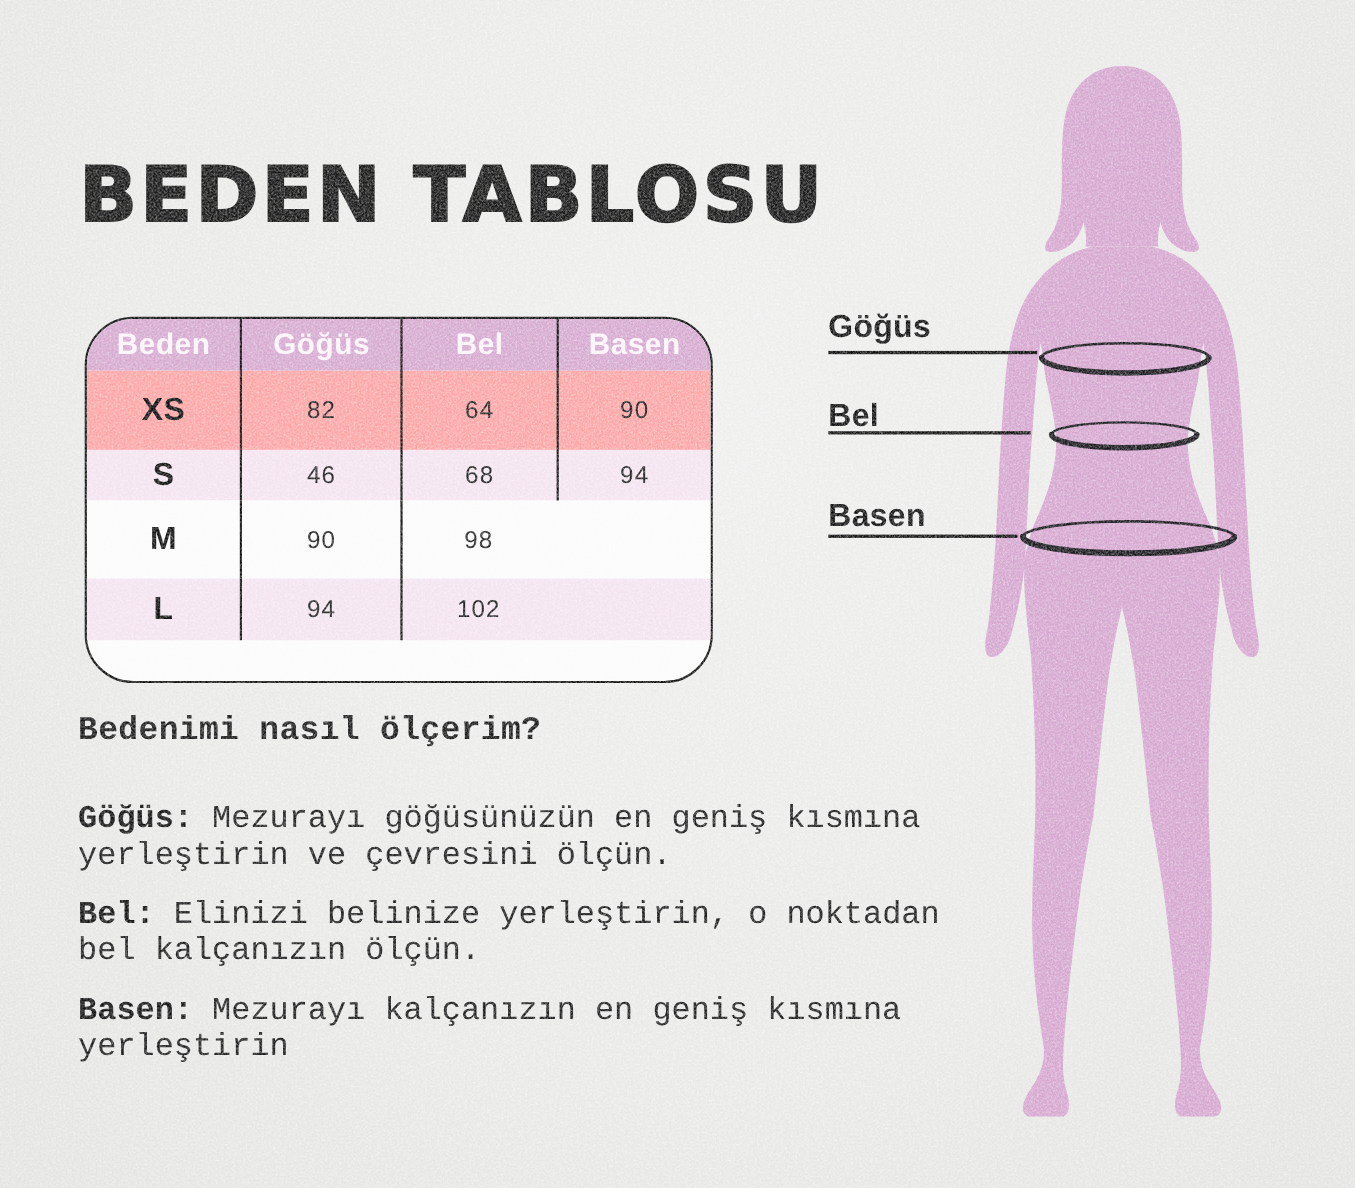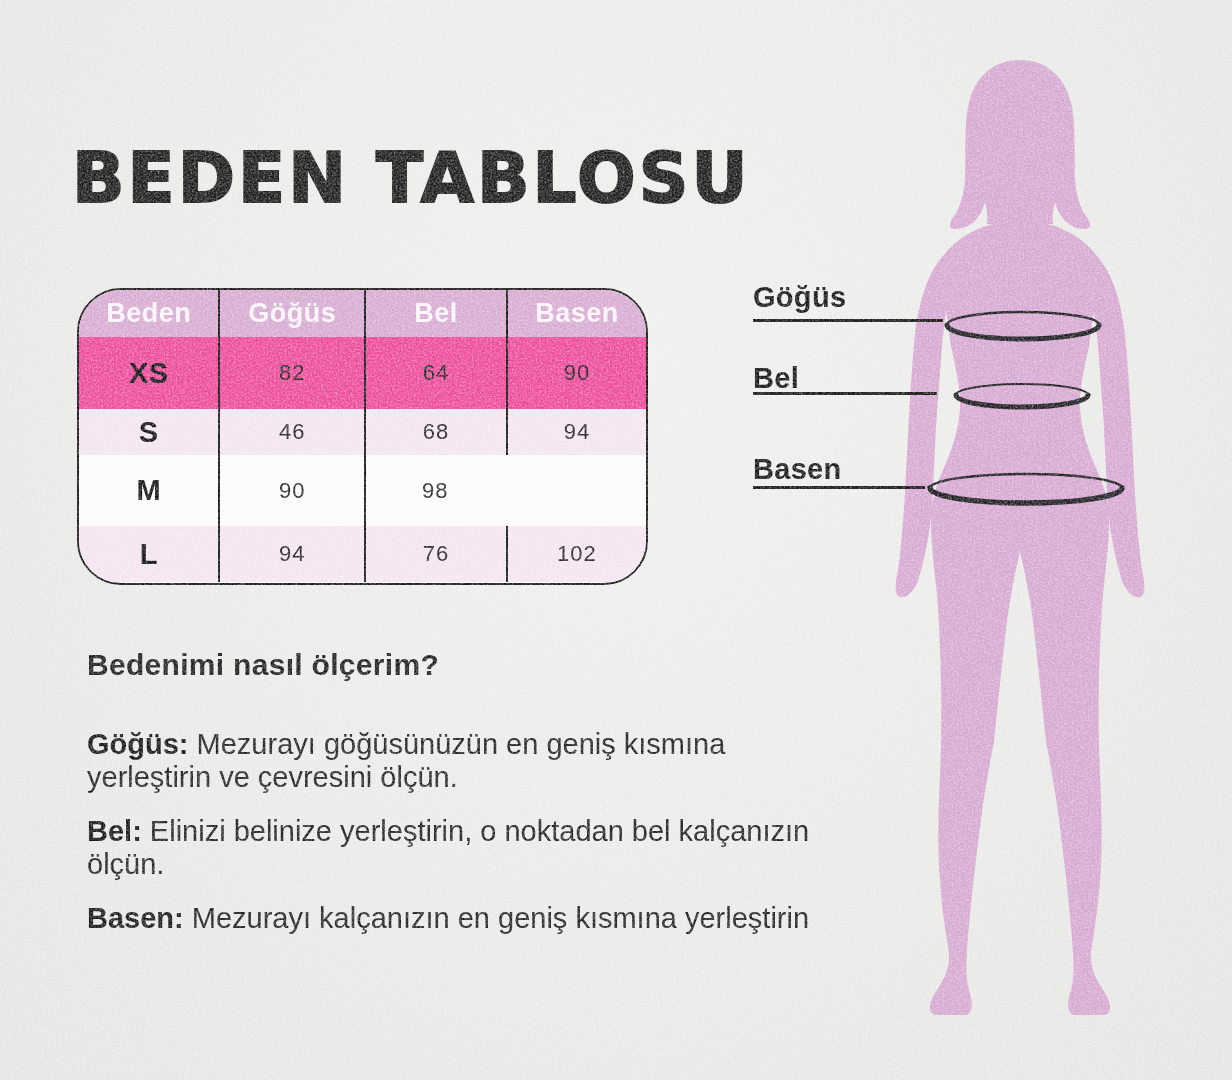--- a/index.html
+++ b/index.html
@@ -17,27 +17,27 @@
   .page-title{
     position:absolute; left:72px; top:144px; z-index:2;
     font-family:"DejaVu Sans", sans-serif;
     font-weight:bold; font-size:69px; line-height:1; letter-spacing:3px;
     color:#1a1a1a; -webkit-text-stroke:2px #1a1a1a; white-space:nowrap;
   }
 
   
   .size-table{
     position:absolute; left:77px; top:288px; z-index:2;
-    width:571px; height:297px;
+    width:571px; height:333px;
     border:2.5px solid #141414; border-radius:44px;
     overflow:hidden; background:#fcfbfc;
   }
   .tr{ display:flex; width:100%; }
   .tr.head{ height:47px; background:#d6aad0; }
-  .tr.r0{ height:72px; background:#ec4899; }
+  .tr.r0{ height:72px; background:#fca5a5; }
   .tr.r1{ height:46px; background:#f4e4f0; }
   .tr.r2{ height:71px; background:#fcfbfc; }
   .tr.r3{ height:56px; background:#f4e4f0; }
   .td{ display:flex; align-items:center; justify-content:center; height:100%; }
   .c0{ width:24.6%; } .c1{ width:25.7%; } .c2{ width:25.0%; } .c3{ width:24.7%; }
   .c1,.c2,.c3{ border-left:2.5px solid #141414; }
   .tr.head .td{ color:#fdf4fb; font-size:27px; font-weight:600; letter-spacing:.5px; }
   .td.size{ font-size:29px; font-weight:700; color:#101010; letter-spacing:.5px; }
   .td.num{ font-size:22px; font-weight:400; color:#242424; letter-spacing:1px; }
 
@@ -50,21 +50,21 @@
   }
   .m-label.chest{ left:753px; top:281px; }
   .m-label.waist{ left:753px; top:362px; }
   .m-label.hips { left:753px; top:453px; }
   .m-line{ position:absolute; z-index:3; height:0; border-top:3px solid #131313; }
   .m-line.chest{ left:753px; top:319px; width:190px; }
   .m-line.waist{ left:753px; top:392px; width:184px; }
   .m-line.hips { left:753px; top:486px; width:172px; }
 
   
-  .howto{ position:absolute; left:87px; top:648px; width:790px; z-index:2; }
+  .howto{ position:absolute; left:71px; top:648px; width:790px; z-index:2;font-family:Liberation Mono, monospace; }
   .howto h2{ font-size:30px; font-weight:600; color:#1b1b1b; letter-spacing:.3px; margin:0 0 46px 0; }
   .howto p{ font-size:29px; font-weight:400; color:#202020; line-height:33px; margin:0 0 21px 0; }
   .howto p b{ font-weight:700; color:#141414; }
 </style>
 </head>
 <body>
 
 <div class="page">
 
   <div class="page-title">BEDEN TABLOSU</div>
@@ -89,21 +89,20 @@
       <div class="td c3 num">94</div>
     </div>
     <div class="tr r2">
       <div class="td c0 size">M</div>
       <div class="td c1 num">90</div>
       <div class="td c3 num">98</div>
     </div>
     <div class="tr r3">
       <div class="td c0 size">L</div>
       <div class="td c1 num">94</div>
-      <div class="td c2 num">76</div>
       <div class="td c3 num">102</div>
     </div>
   </div>
 
   <div class="figure-wrap">
     <svg width="290" height="975" viewBox="0 0 290 975" xmlns="http://www.w3.org/2000/svg">
 
       <path fill="#d6a7d0" d="
         M118,172
         C100,176 82,186 68,204

